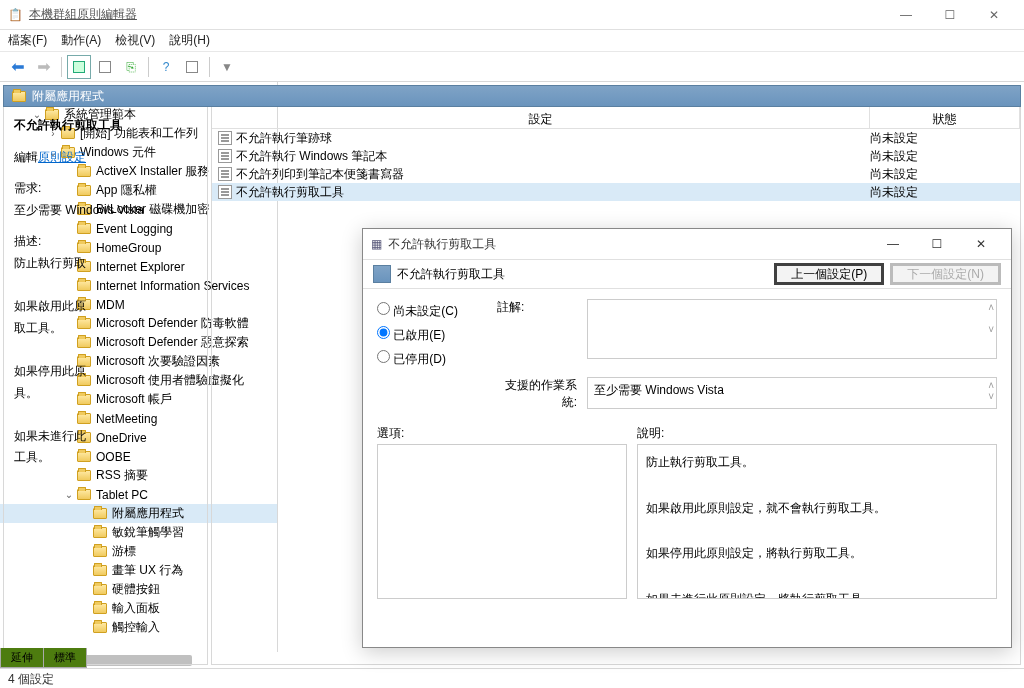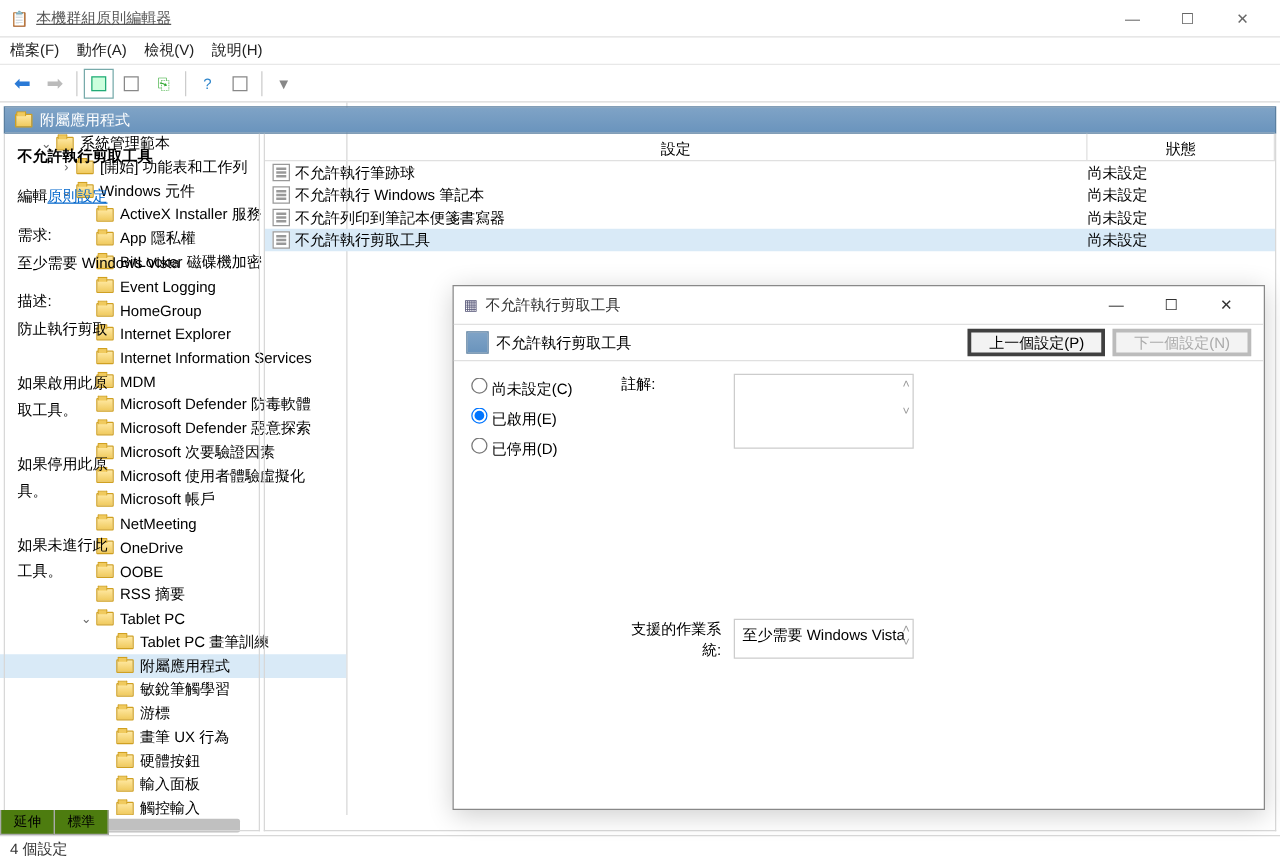--- a/index.html
+++ b/index.html
@@ -56,21 +56,21 @@
 
 .dialog { position: absolute; left: 362px; top: 228px; width: 650px; height: 420px; background: #fff; border: 1px solid #888; box-shadow: 0 4px 20px rgba(0,0,0,0.2); display: flex; flex-direction: column; }
 .dlg-title { height: 30px; display: flex; align-items: center; padding: 0 8px; }
 .dlg-title .title { flex: 1; margin-left: 6px; color: #333; }
 .dlg-title .wbtn { width: 44px; height: 28px; display: flex; align-items: center; justify-content: center; color: #333; }
 .dlg-hdr { height: 30px; display: flex; align-items: center; padding: 0 10px; border-top: 1px solid #e0e0e0; border-bottom: 1px solid #e0e0e0; }
 .dlg-hdr .hicon { width: 18px; height: 18px; background: linear-gradient(#7fa3c6, #6a94bd); border: 1px solid #5a7fa0; margin-right: 6px; }
 .dlg-hdr .spacer { flex: 1; }
 .dlg-hdr button { height: 22px; padding: 0 14px; border: 3px solid #404040; background: #f3f3f3; margin-left: 6px; font-size: 12px; }
 .dlg-hdr button:disabled { color: #aaa; border-color: #bbb; }
-.dlg-body { flex: 1; padding: 10px 14px 0 14px; display: flex; flex-direction: row; }
+.dlg-body { flex: 1; padding: 10px 14px 0 14px; display: flex; flex-direction: column; }
 .dlg-top { display: grid; grid-template-columns: 110px 80px 1fr; gap: 6px 10px; align-items: start; }
 .radios label { display: block; line-height: 24px; }
 .txtarea { width: 100%; height: 60px; border: 1px solid #ccc; resize: none; position: relative; }
 .txtarea .sc { position: absolute; right: 2px; top: 2px; color: #999; font-size: 10px; }
 .supported { border: 1px solid #ccc; padding: 4px 6px; height: 32px; position: relative; }
 .supported .sc { position: absolute; right: 2px; top: 2px; color: #999; font-size: 10px; }
 .dlg-mid { display: grid; grid-template-columns: 250px 1fr; gap: 10px; margin-top: 14px; flex: 1; }
 .dlg-mid .box { border: 1px solid #ccc; height: 155px; padding: 6px 8px; line-height: 1.9; overflow: hidden; }
 .lbl { margin-bottom: 2px; }
 .scrollbar-x { position: absolute; left: 0; right: 16px; bottom: 0; height: 16px; background: #f0f0f0; border-top: 1px solid #ddd; }
@@ -268,27 +268,20 @@
             <div class="folder"></div>
           </span>
           <span>RSS 摘要</span>
         </div>
         <div class="tree-item" style="--pad: 62px;">
           <span class="arrow ">⌄</span>
           <span class="ficon">
             <div class="folder"></div>
           </span>
           <span>Tablet PC</span>
-        </div>
-        <div class="tree-item" style="--pad: 78px;">
-          <span class="arrow none"></span>
-          <span class="ficon">
-            <div class="folder"></div>
-          </span>
-          <span>Tablet PC 畫筆訓練</span>
         </div>
         <div class="tree-item selected" style="--pad: 78px;">
           <span class="arrow none"></span>
           <span class="ficon">
             <div class="folder"></div>
           </span>
           <span>附屬應用程式</span>
         </div>
         <div class="tree-item" style="--pad: 78px;">
           <span class="arrow none"></span>
@@ -422,14 +415,24 @@
         <label><input type="radio" name="st" style=""> <span>已停用(D)</span></label>
       </div>
       <div>註解:</div>
       <div class="txtarea">
           <div class="sc">˄<br><br>˅</div>
         </div>
       <div></div>
       <div style="text-align:right">支援的作業系統:</div>
       <div class="supported"><span>至少需要 Windows Vista</span><div class="sc">˄<br>˅</div></div>
     </div>
+    <div class="dlg-mid">
+      <div>
+        <div class="lbl">選項:</div>
+        <div class="box"></div>
+      </div>
+      <div>
+        <div class="lbl">說明:</div>
+        <div class="box" id="help-box"><div>防止執行剪取工具。</div><br><div>如果啟用此原則設定，就不會執行剪取工具。</div><br><div>如果停用此原則設定，將執行剪取工具。</div><br><div>如果未進行此原則設定，將執行剪取工具。</div></div>
+      </div>
+    </div>
   </div>
 </div>
 
 </body></html>

